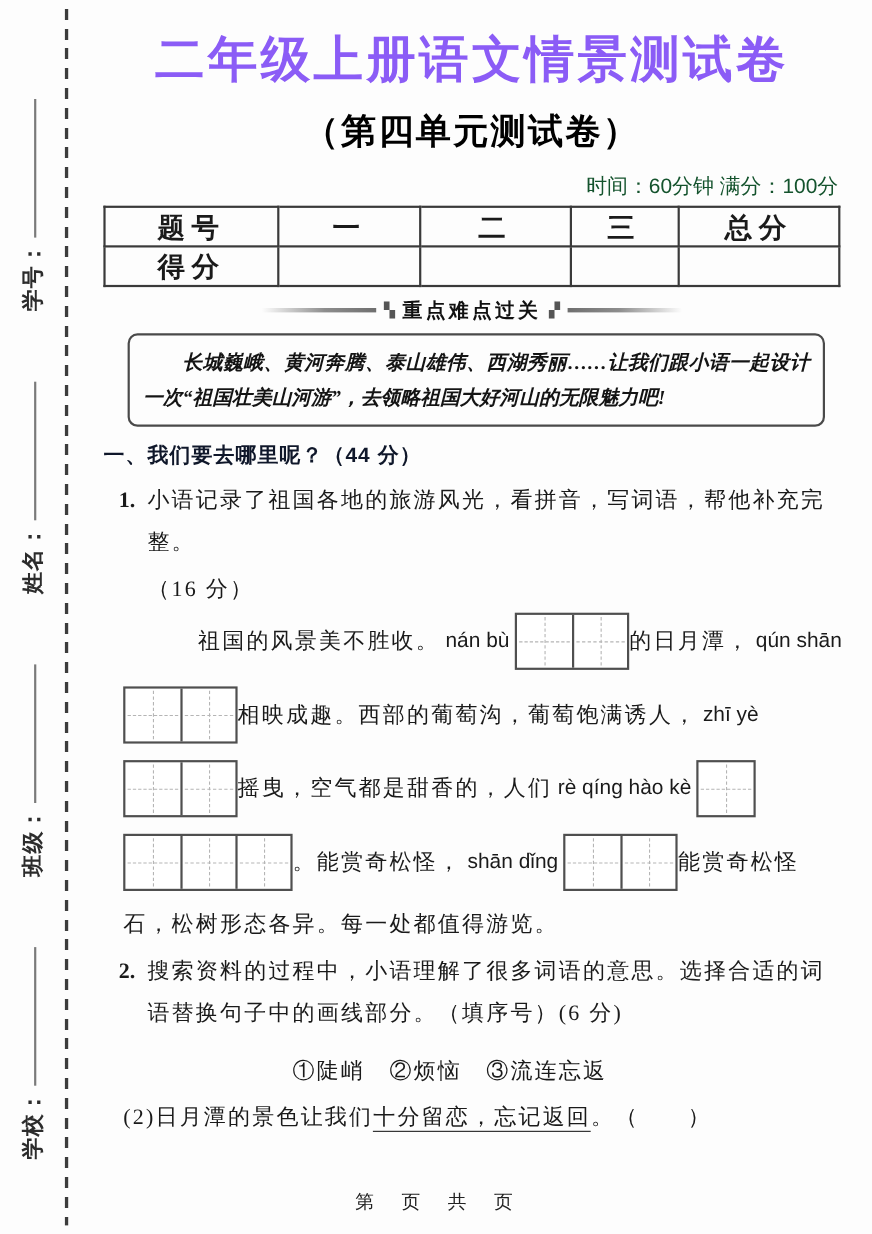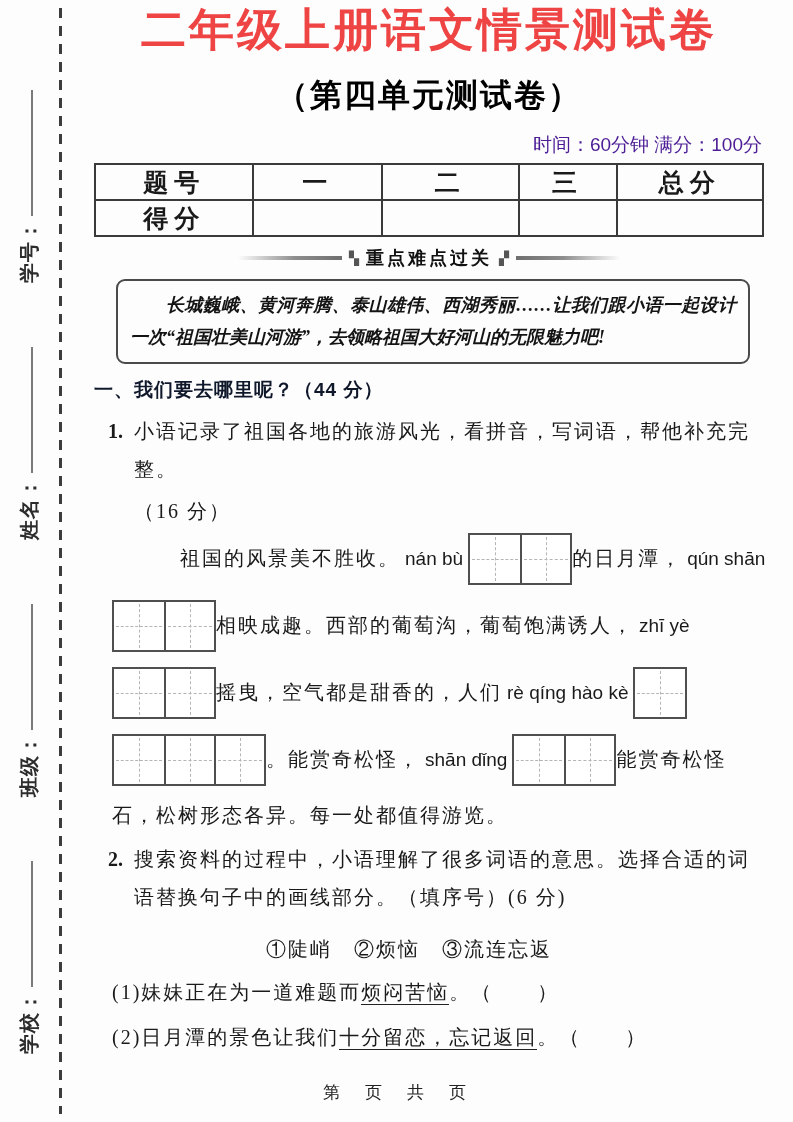--- a/index.html
+++ b/index.html
@@ -28,33 +28,33 @@
     padding-left:68px;
   }
   .sb-field { display:flex; align-items:center; margin-right:64px; }
   .sb-label { font-size:20px; font-weight:600; color:#2c2c2c; letter-spacing:1px; white-space:nowrap; }
   .sb-line  { width:126px; height:0; border-bottom:2px solid #7a7a7a; margin-left:4px; margin-top:6px; }
 
   
   .main { position:absolute; left:94px; top:0; width:670px; }
 
   .title {
-    text-align:center;
-    font-family:"Liberation Sans", sans-serif;
-    font-size:45px; font-weight:bold; letter-spacing:3px; color:#ef4444;
+    margin-top:24px; text-align:center;
+    font-family:"Liberation Sans", sans-serif;
+    font-size:45px; font-weight:bold; letter-spacing:3px; color:#8b5cf6;
   }
   .subtitle {
     margin-top:14px; text-align:center;
     font-family:"Liberation Sans", sans-serif;
     font-size:32px; font-weight:bold; letter-spacing:2px; color:#000;
   }
   .meta {
     margin-top:14px; text-align:right; padding-right:2px;
     font-family:"Liberation Sans", sans-serif;
-    font-size:19px; color:#4c1d95;
+    font-size:19px; color:#14532d;
   }
 
   table.score-table { width:100%; border-collapse:collapse; margin-top:5px; table-layout:fixed; }
   table.score-table td {
     border:2px solid #3a3a3a; height:36px;
     text-align:center; vertical-align:middle;
     font-size:25px; font-weight:bold; letter-spacing:6px;
   }
 
   .banner { margin-top:9px; display:flex; align-items:center; justify-content:center; gap:7px; }
@@ -230,20 +230,19 @@
           <span class="seg-cn">石，松树形态各异。每一处都值得游览。</span>
         </div>
       </div>
 
     <div class="q-row">
       <span class="q-num">2.</span>
       <span class="q-stem">搜索资料的过程中，小语理解了很多词语的意思。选择合适的词语替换句子中的画线部分。（填序号）(6 分)</span>
     </div>
     <div class="options">①陡峭　②烦恼　③流连忘返</div>
     <div id="q2-items">
-        <div class="sub-item"><span>(1)妹妹正在为一道难题而</span><span class="u-phrase">烦闷苦恼</span><span>。（　　）</span></div>
         <div class="sub-item"><span>(2)日月潭的景色让我们</span><span class="u-phrase">十分留恋，忘记返回</span><span>。（　　）</span></div>
       </div>
 
   </div>
 
   <div class="footer">第　页　共　页</div>
 </div>
 
 </body></html>

